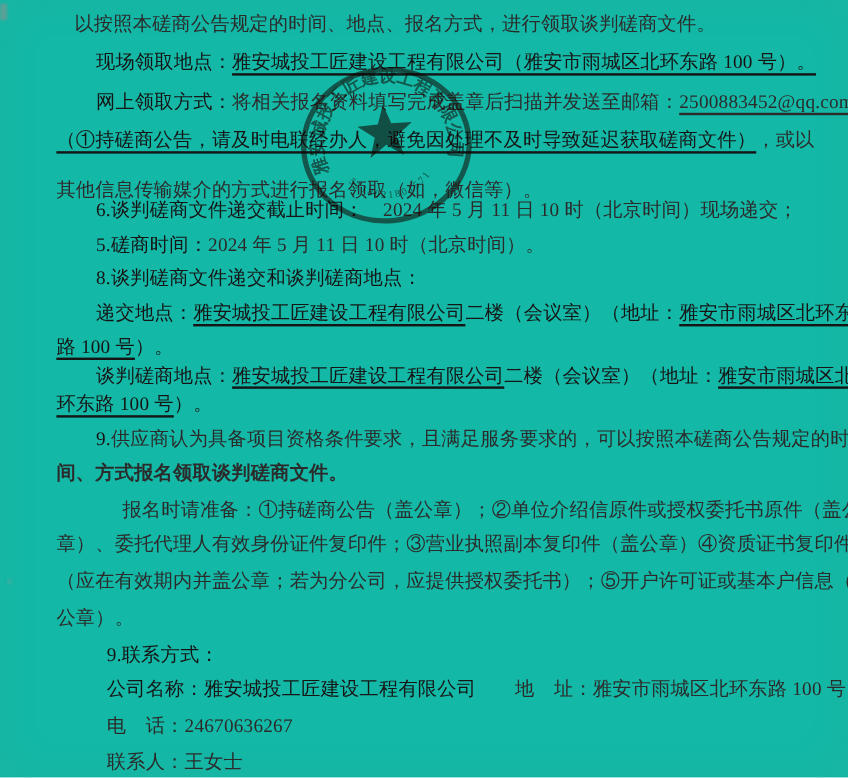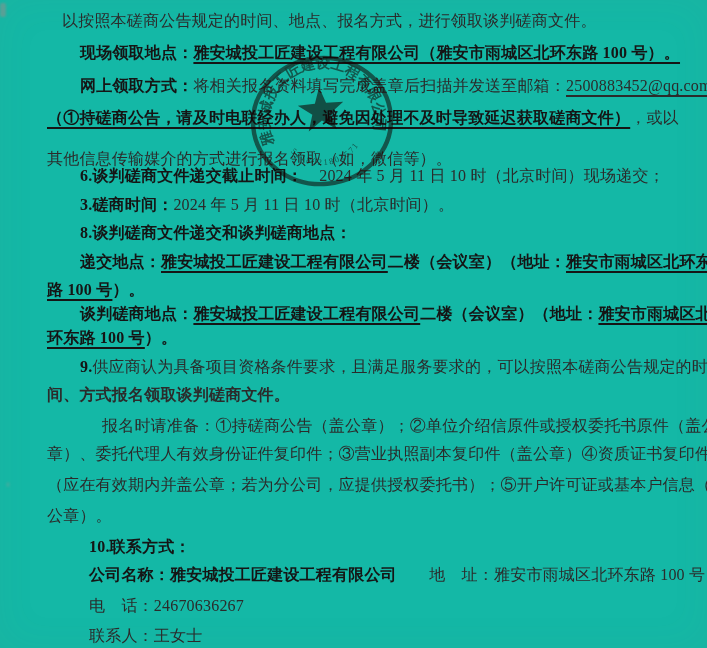--- a/index.html
+++ b/index.html
@@ -20,21 +20,21 @@
     font-size:16px;
     line-height:17px;
     color:var(--ink,#2b2b2b);
     letter-spacing:0.2px;
   }
   .in-first{left:62px;}
   .in-base{left:47px;}
   .in-ind{left:80px;}
   .in-prep{left:102px;}
   .in-contact{left:89px;}
-  .seg-b{font-weight:bold;color:var(--ink-bold,#151515);}
+  .seg-b{font-weight:normal;color:var(--ink-bold,#151515);}
   .seg-u{
     text-decoration:underline;
     text-underline-offset:4px;
     text-decoration-thickness:1.5px;
   }
   .seal{
     position:absolute;left:245px;top:48px;
     mix-blend-mode:multiply;
     opacity:0.92;
     filter:blur(0.4px);
@@ -65,33 +65,33 @@
 
 <div class="page">
 
   <div id="doc">
       <div class="line in-first" style="top: 12px;"><span class="">以按照本磋商公告规定的时间、地点、报名方式，进行领取谈判磋商文件。</span></div>
       <div class="line in-ind" style="top: 44px;"><span class="seg-b ">现场领取地点：</span><span class="seg-b seg-u">雅安城投工匠建设工程有限公司（雅安市雨城区北环东路 100 号）。</span></div>
       <div class="line in-ind" style="top: 77px;"><span class="seg-b ">网上领取方式：</span><span class="">将相关报名资料填写完成盖章后扫描并发送至邮箱：</span><span class="seg-u">2500883452@qq.com</span></div>
       <div class="line in-base" style="top: 109px;"><span class="seg-b seg-u">（①持磋商公告，请及时电联经办人，避免因处理不及时导致延迟获取磋商文件）</span><span class="">，或以</span></div>
       <div class="line in-base" style="top: 150px;"><span class="">其他信息传输媒介的方式进行报名领取（如，微信等）。</span></div>
       <div class="line in-ind" style="top: 167px; text-align: center;"><span class="seg-b ">6.谈判磋商文件递交截止时间：</span><span class="">　2024 年 5 月 11 日 10 时（北京时间）现场递交；</span></div>
-      <div class="line in-ind" style="top: 196px;"><span class="seg-b ">3.磋商时间：</span><span class="">2024 年 5 月 11 日 10 时（北京时间）。</span></div>
+      <div class="line in-ind" style="top: 196px;"><span class="seg-b ">5.磋商时间：</span><span class="">2024 年 5 月 11 日 10 时（北京时间）。</span></div>
       <div class="line in-ind" style="top: 224px;"><span class="seg-b ">8.谈判磋商文件递交和谈判磋商地点：</span></div>
       <div class="line in-ind" style="top: 253px;"><span class="seg-b ">递交地点：</span><span class="seg-b seg-u">雅安城投工匠建设工程有限公司</span><span class="seg-b ">二楼（会议室）（地址：</span><span class="seg-b seg-u">雅安市雨城区北环东</span></div>
       <div class="line in-base" style="top: 281px;"><span class="seg-b seg-u">路 100 号</span><span class="seg-b ">）。</span></div>
       <div class="line in-ind" style="top: 305px;"><span class="seg-b ">谈判磋商地点：</span><span class="seg-b seg-u">雅安城投工匠建设工程有限公司</span><span class="seg-b ">二楼（会议室）（地址：</span><span class="seg-b seg-u">雅安市雨城区北</span></div>
       <div class="line in-base" style="top: 329px;"><span class="seg-b seg-u">环东路 100 号</span><span class="seg-b ">）。</span></div>
       <div class="line in-ind" style="top: 358px;"><span class="seg-b ">9.</span><span class="">供应商认为具备项目资格条件要求，且满足服务要求的，可以按照本磋商公告规定的时</span></div>
       <div class="line in-base" style="top: 386px; font-weight: bold;"><span class="">间、方式报名领取谈判磋商文件。</span></div>
       <div class="line in-prep" style="top: 417px;"><span class="">报名时请准备：①持磋商公告（盖公章）；②单位介绍信原件或授权委托书原件（盖公</span></div>
       <div class="line in-base" style="top: 445px;"><span class="">章）、委托代理人有效身份证件复印件；③营业执照副本复印件（盖公章）④资质证书复印件</span></div>
       <div class="line in-base" style="top: 476px;"><span class="">（应在有效期内并盖公章；若为分公司，应提供授权委托书）；⑤开户许可证或基本户信息（盖</span></div>
       <div class="line in-base" style="top: 507px;"><span class="">公章）。</span></div>
-      <div class="line in-contact" style="top: 538px;"><span class="seg-b ">10.联系方式：</span></div>
+      <div class="line in-contact" style="top: 538px;"><span class="seg-b ">9.联系方式：</span></div>
       <div class="line in-contact" style="top: 566px;"><span class="seg-b ">公司名称：</span><span class="seg-b ">雅安城投工匠建设工程有限公司</span><span class="">　　地　址：雅安市雨城区北环东路 100 号</span></div>
       <div class="line in-contact" style="top: 597px;"><span class="">电　话：24670636267</span></div>
       <div class="line in-contact" style="top: 627px;"><span class="">联系人：王女士</span></div>
     </div>
 
   <svg class="seal" width="160" height="150" viewBox="0 0 160 150">
     <g transform="rotate(-5 77 73)">
       <ellipse class="seal-ring" cx="77" cy="73" rx="69" ry="63"></ellipse>
       <path class="seal-star" d="M77,39 L82.6,55.2 L99.8,55.6 L86.1,66 L91.1,82.4 L77,72.6 L62.9,82.4 L67.9,66 L54.2,55.6 L71.4,55.2 Z"></path>
       <defs>

